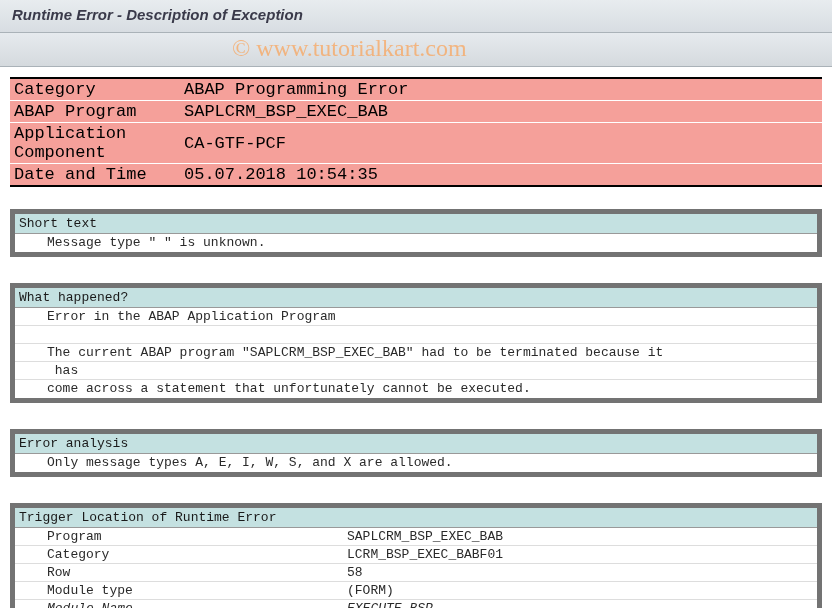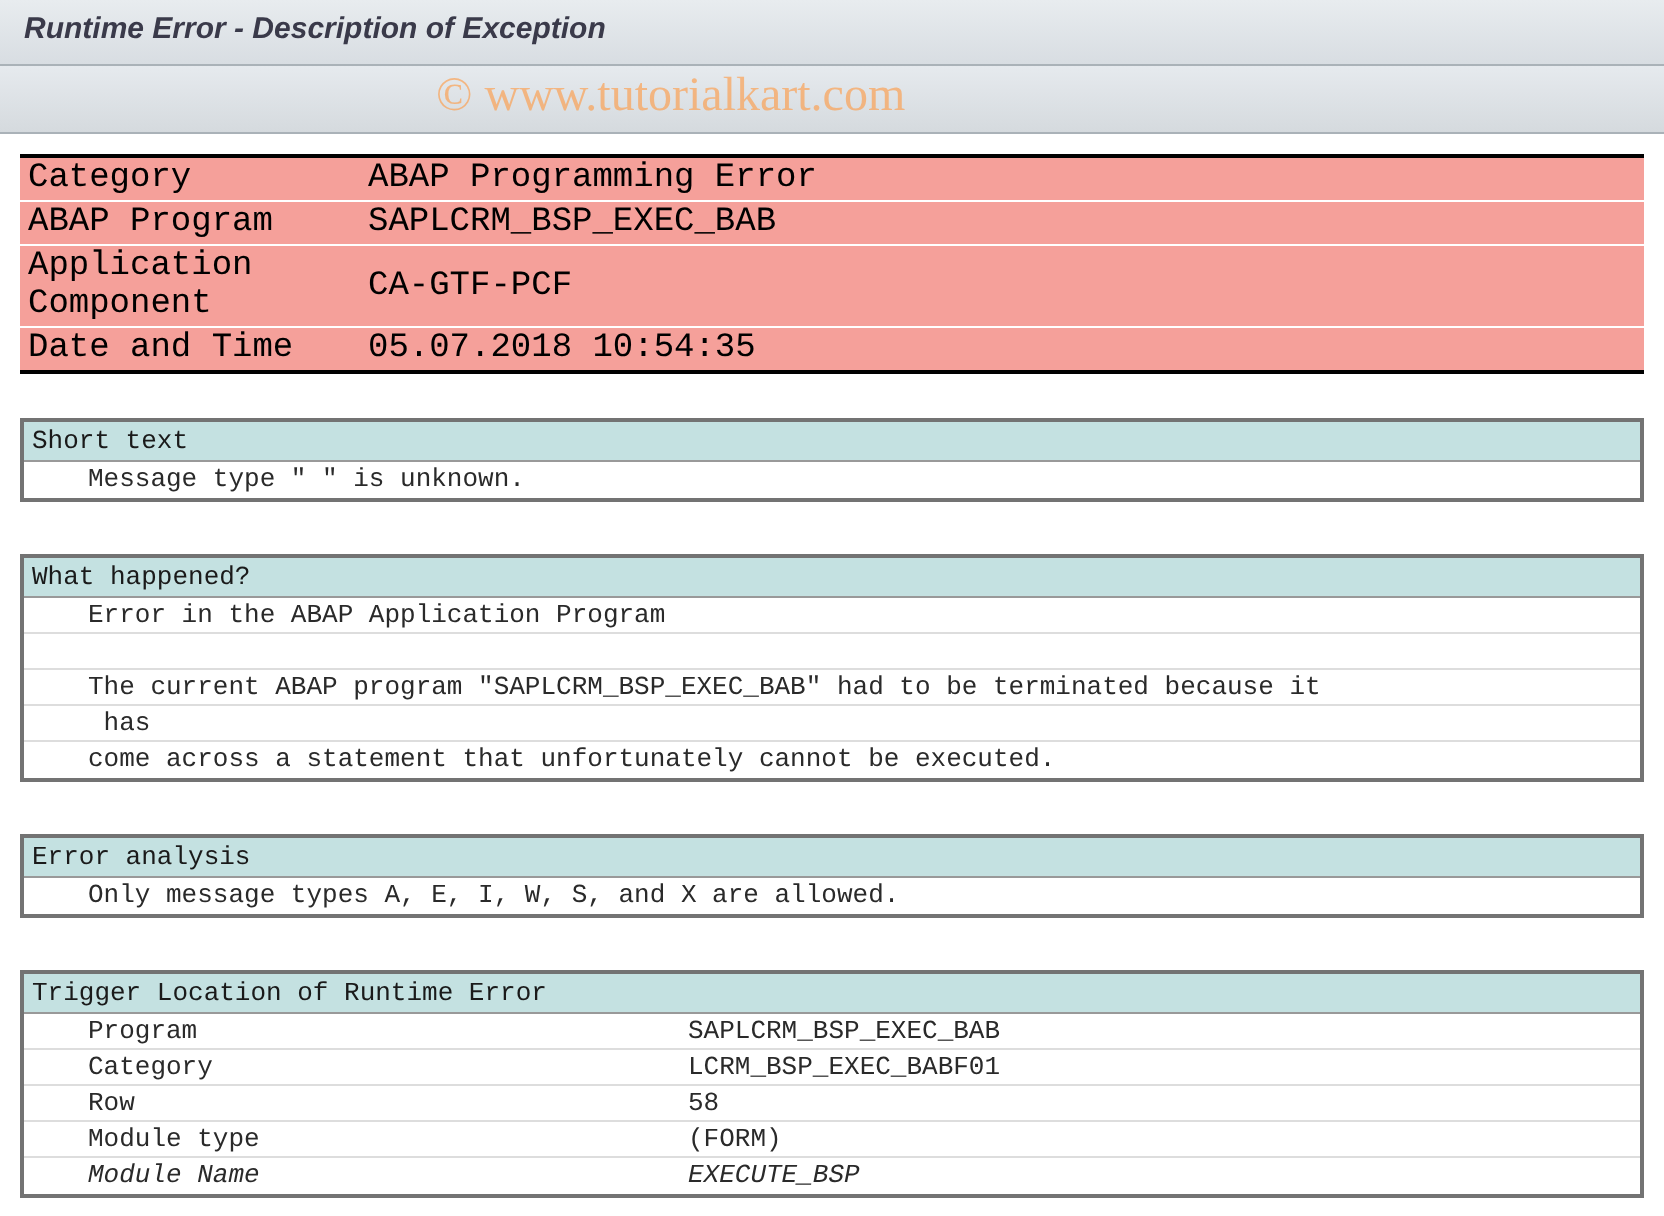--- a/index.html
+++ b/index.html
@@ -23,21 +23,21 @@
     }
     .titlebar h1 {
       font-size: 15px;
       font-weight: bold;
       font-style: italic;
       color: #3a3a4a;
     }
     .watermark {
       position: absolute;
       top: 35px;
-      left: 218px;
+      left: 232px;
       font-size: 24px;
       color: rgba(255, 150, 60, 0.6);
       font-family: Georgia, serif;
       z-index: 100;
       pointer-events: none;
     }
     .toolbar {
       background: linear-gradient(to bottom, #e6eaee 0%, #d5dade 100%);
       border-bottom: 1px solid #aab2b8;
       height: 34px;
@@ -64,21 +64,21 @@
       font-size: 17px;
       font-family: "Courier New", Courier, monospace;
       color: #000;
       height: 18px;
       vertical-align: middle;
     }
     .header-table td.label {
       width: 170px;
     }
     .section {
-      border: 2px solid #737373;
+      border: 5px solid #737373;
       margin-bottom: 26px;
     }
     .section-title {
       background: #c4e1e1;
       padding: 2px 4px;
       border-bottom: 1px solid #999;
       font-size: 13px;
       font-family: "Courier New", Courier, monospace;
       color: #1a1a1a;
     }

